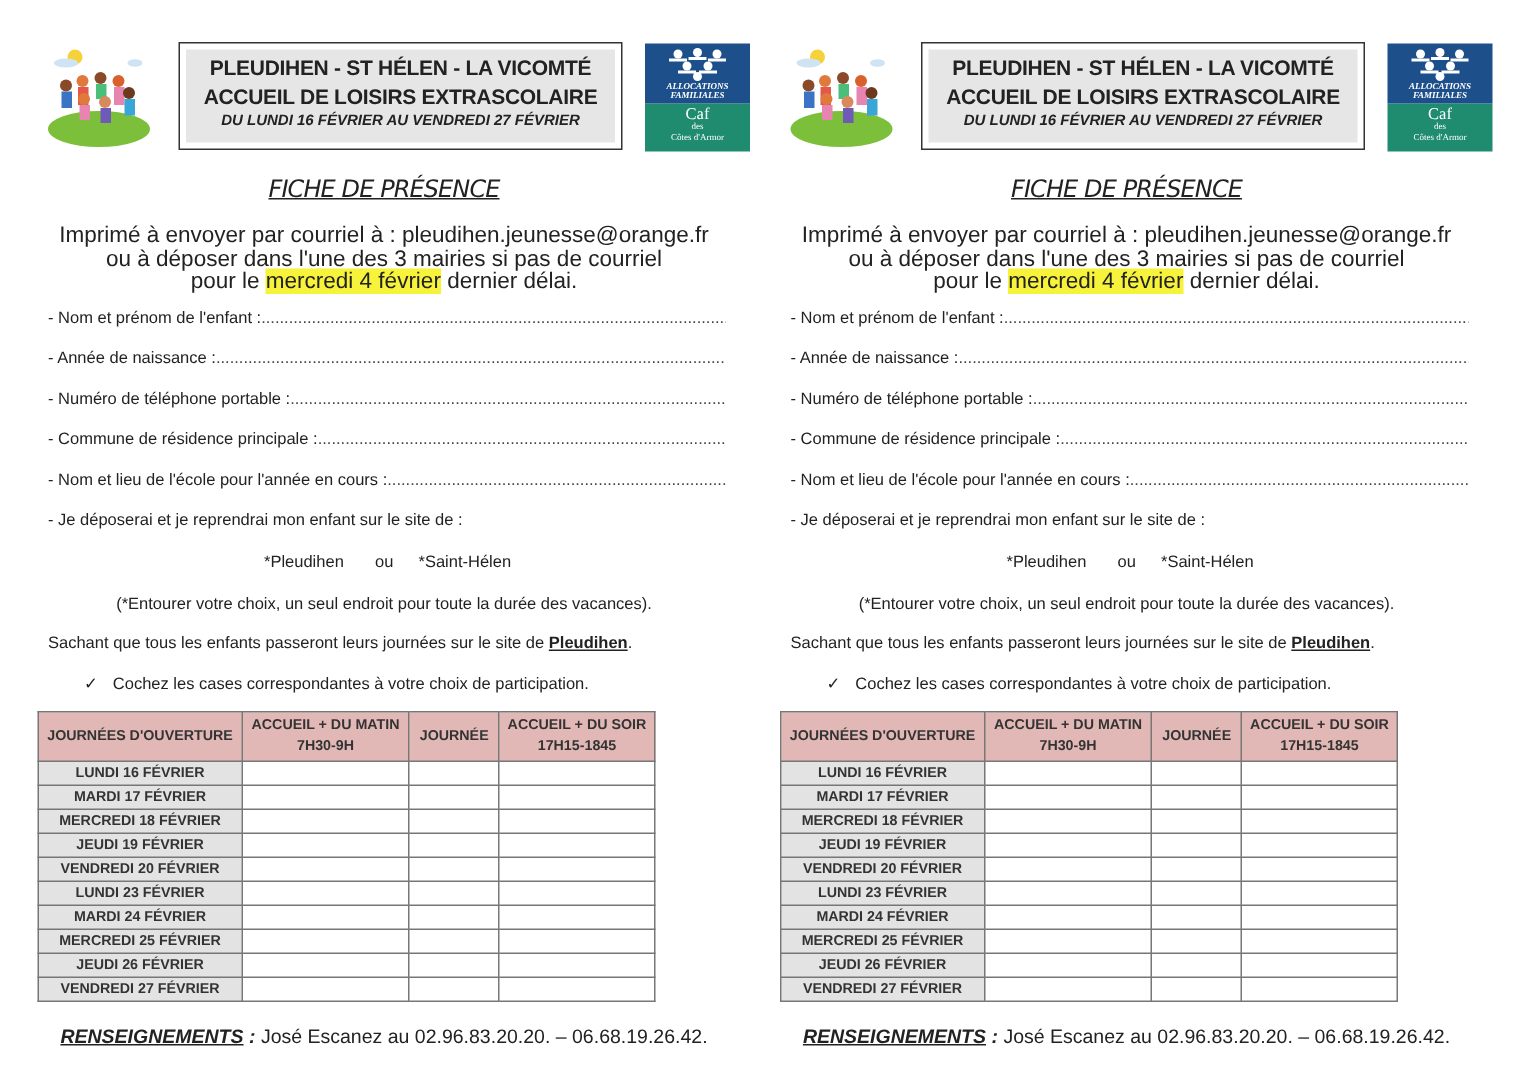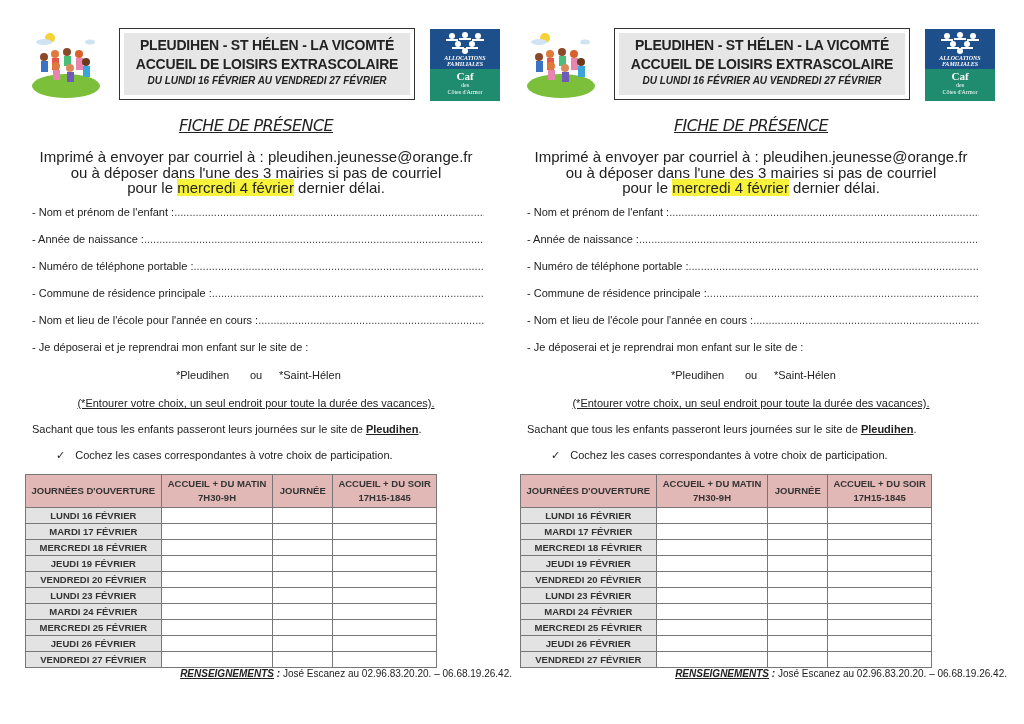--- a/index.html
+++ b/index.html
@@ -10,35 +10,35 @@
   .page.right { left:495px; }
   .illus { position:absolute; left:28px; top:30px; width:75px; height:70px; }
   .hbox { position:absolute; left:119px; top:28px; width:296px; height:72px; border:1.5px solid #333; box-sizing:border-box; padding:4px; }
   .hbox-inner { width:100%; height:100%; background:#e6e6e6; text-align:center; box-sizing:border-box; padding-top:3px; }
   .h1 { font-weight:bold; font-size:14px; line-height:19px; color:#222; letter-spacing:-0.2px; }
   .h3 { font-weight:bold; font-style:italic; font-size:10px; line-height:14px; color:#222; }
   .caf { position:absolute; left:430px; top:29px; width:70px; height:72px; }
   .caf-top { height:40px; background:#1d4f8a; position:relative; }
   .caf-top .af { position:absolute; bottom:2px; left:0; right:0; text-align:center; color:#fff; font-family:"Liberation Serif", serif; font-style:italic; font-weight:bold; font-size:6px; line-height:6px; }
   .caf-bot { height:32px; background:#1f8c6f; text-align:center; color:#fff; font-family:"Liberation Serif", serif; }
-  .caf-bot .c1 { font-weight:bold; font-size:11px; line-height:11px; padding-top:2px; }
+  .caf-bot .c1 { font-weight:normal; font-size:11px; line-height:11px; padding-top:2px; }
   .caf-bot .c2 { font-size:6px; line-height:7px; }
   .title { position:absolute; left:0; width:512px; top:116px; text-align:center; font-family:"DejaVu Sans", sans-serif; font-style:italic; font-size:16px; letter-spacing:-0.6px; text-decoration:underline; color:#222; }
   .intro { position:absolute; left:0; width:512px; top:149px; text-align:center; font-size:15px; line-height:15.5px; }
   .hl { background:#f7f23a; }
   .field { position:absolute; left:32px; width:452px; font-size:11px; white-space:nowrap; overflow:hidden; }
   .field .dots { letter-spacing:0px; color:#444; }
   .line { position:absolute; font-size:11px; white-space:nowrap; }
-  .center { left:0; width:512px; text-align:center;text-decoration:underline; }
+  .center { left:0; width:512px; text-align:center; }
   .bold-u { font-weight:bold; text-decoration:underline;text-align:right; }
   table.att { position:absolute; left:25px; top:474px; width:412px; border-collapse:collapse; }
   table.att th { background:#e2b8b6; font-size:9.5px; font-weight:bold; color:#333; border:1px solid #777; height:32px; padding:0 2px; line-height:14px; }
   table.att td { border:1px solid #777; height:15px; padding:0; }
   table.att td.day { background:#e3e3e3; font-size:9.5px; font-weight:bold; color:#333; text-align:center;margin-top:22px; }
-  .footer { position:absolute; left:0; width:512px; top:668px; text-align:right; font-size:10px; }
+  .footer { position:absolute; left:0; width:512px; top:683px; text-align:center; font-size:13px; }
   .footer .lbl { font-weight:bold; font-style:italic; text-decoration:underline; }
   .footer .colon { font-weight:bold; font-style:italic; }
 </style>
 </head>
 <body>
 
 <div id="pages">
   <div class="page left">
     <svg class="illus" viewBox="0 0 75 70">
       <ellipse cx="38" cy="56" rx="34" ry="12" fill="#7cbf3a"></ellipse>

